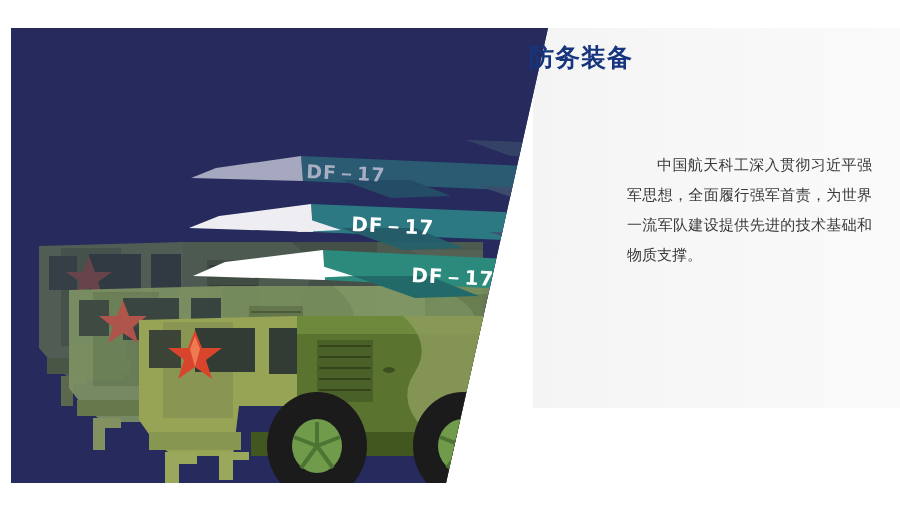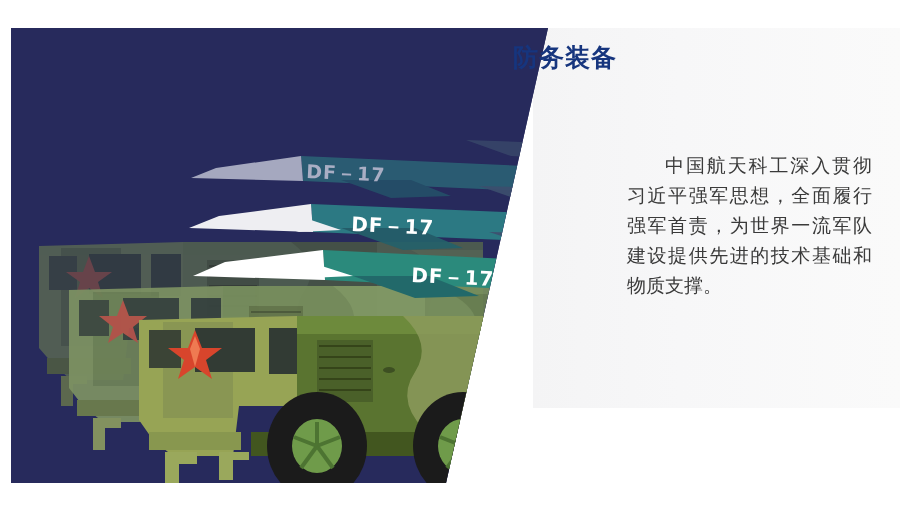--- a/index.html
+++ b/index.html
@@ -30,29 +30,29 @@
     position:absolute;left:11px;top:28px;width:600px;height:455px;
     overflow:hidden;
     -webkit-clip-path:polygon(0 0, 89.5% 0, 72.5% 100%, 0 100%);
     clip-path:polygon(0 0, 89.5% 0, 72.5% 100%, 0 100%);
     background:#272a5c;
   }
   .art-svg{position:absolute;left:0;top:0;width:600px;height:455px;display:block;}
 
   
   .title{
-    position:absolute;left:513px;top:41px;
+    position:absolute;left:529px;top:41px;
     font-size:25px;font-weight:bold;letter-spacing:1px;
     color:#16357e;
     font-family:"DejaVu Sans","Liberation Sans",sans-serif;
     white-space:nowrap;
   }
   .body-text{
     position:absolute;left:627px;top:150px;width:245px;
-    font-size:19px;line-height:30px;color:#3a3a3a;
+    font-size:15px;line-height:30px;color:#3a3a3a;
     text-align:justify;text-justify:inter-ideograph;
     text-indent:2em;
     font-family:"DejaVu Sans","Liberation Sans",sans-serif;
   }
   .missile-label{
     font-family:"DejaVu Sans","Liberation Sans",sans-serif;
     font-weight:bold;
   }
 </style>
 </head>

